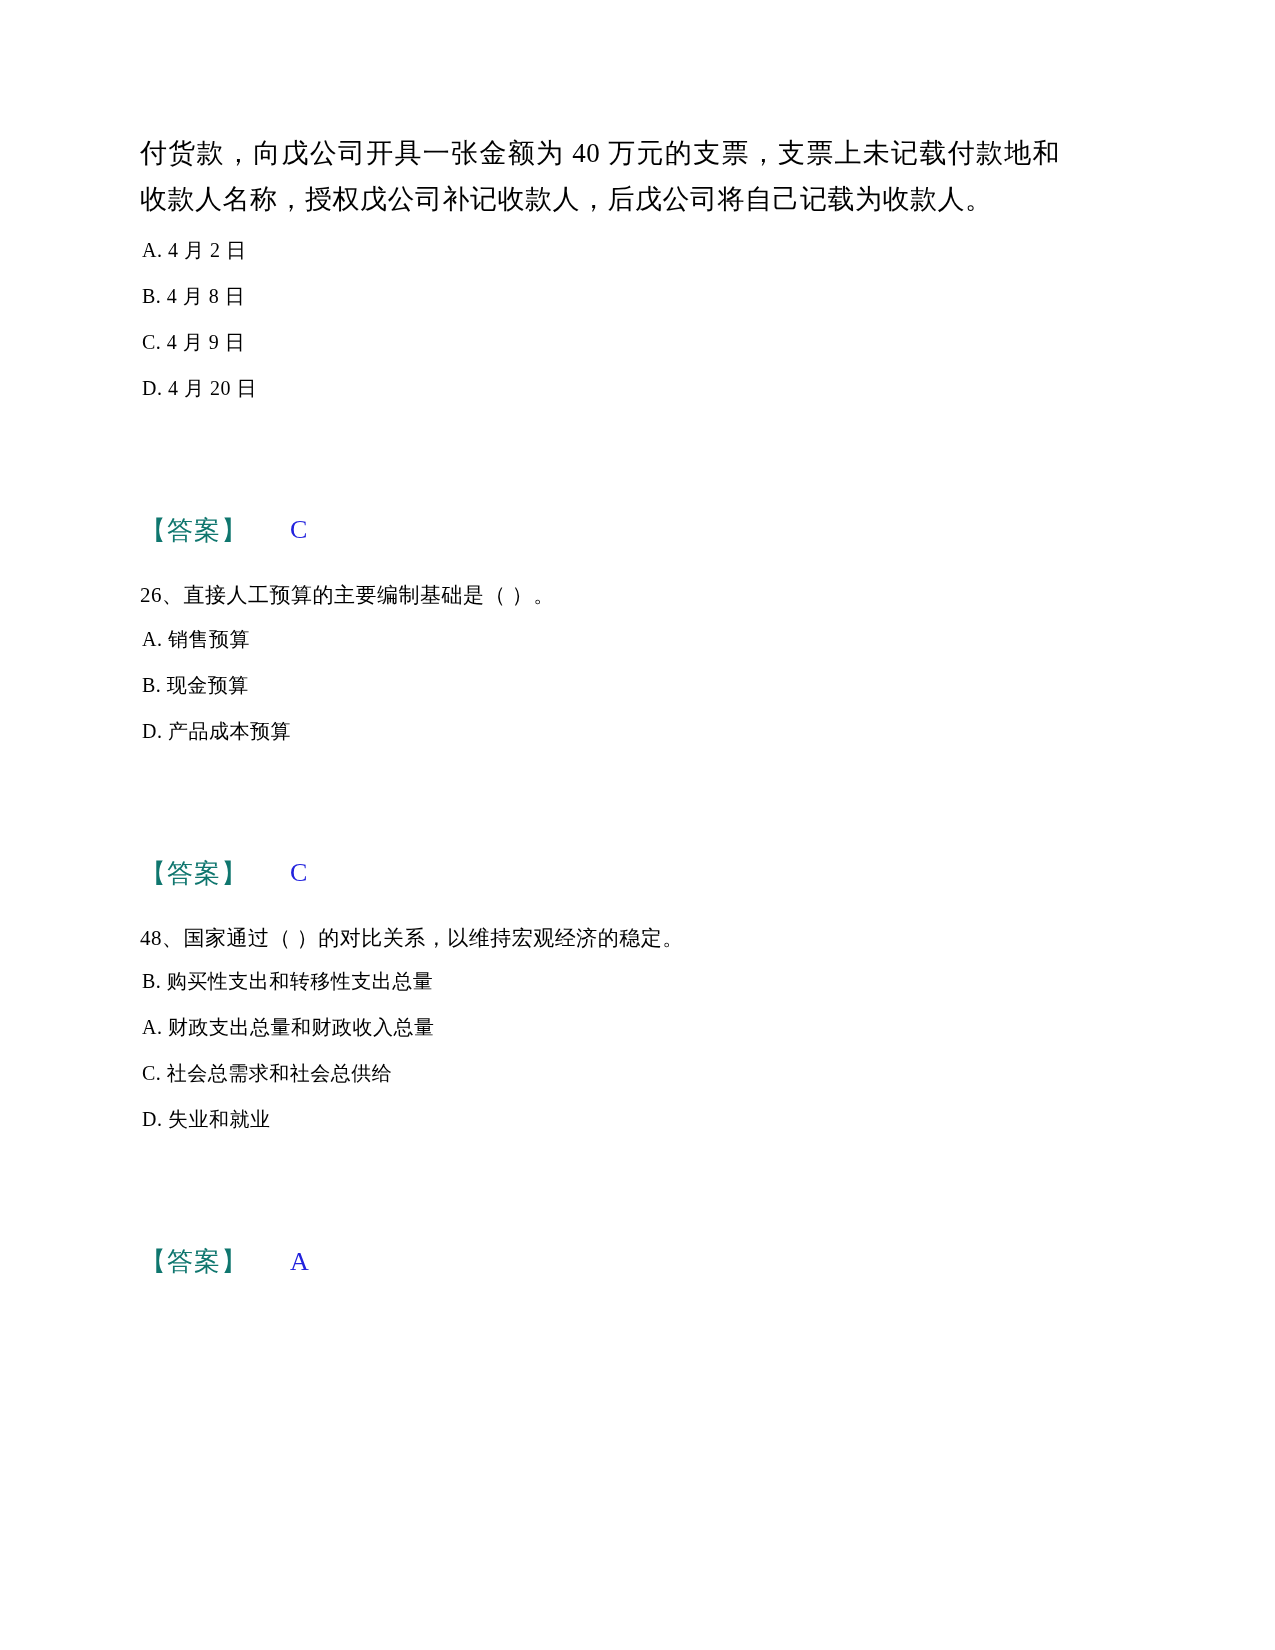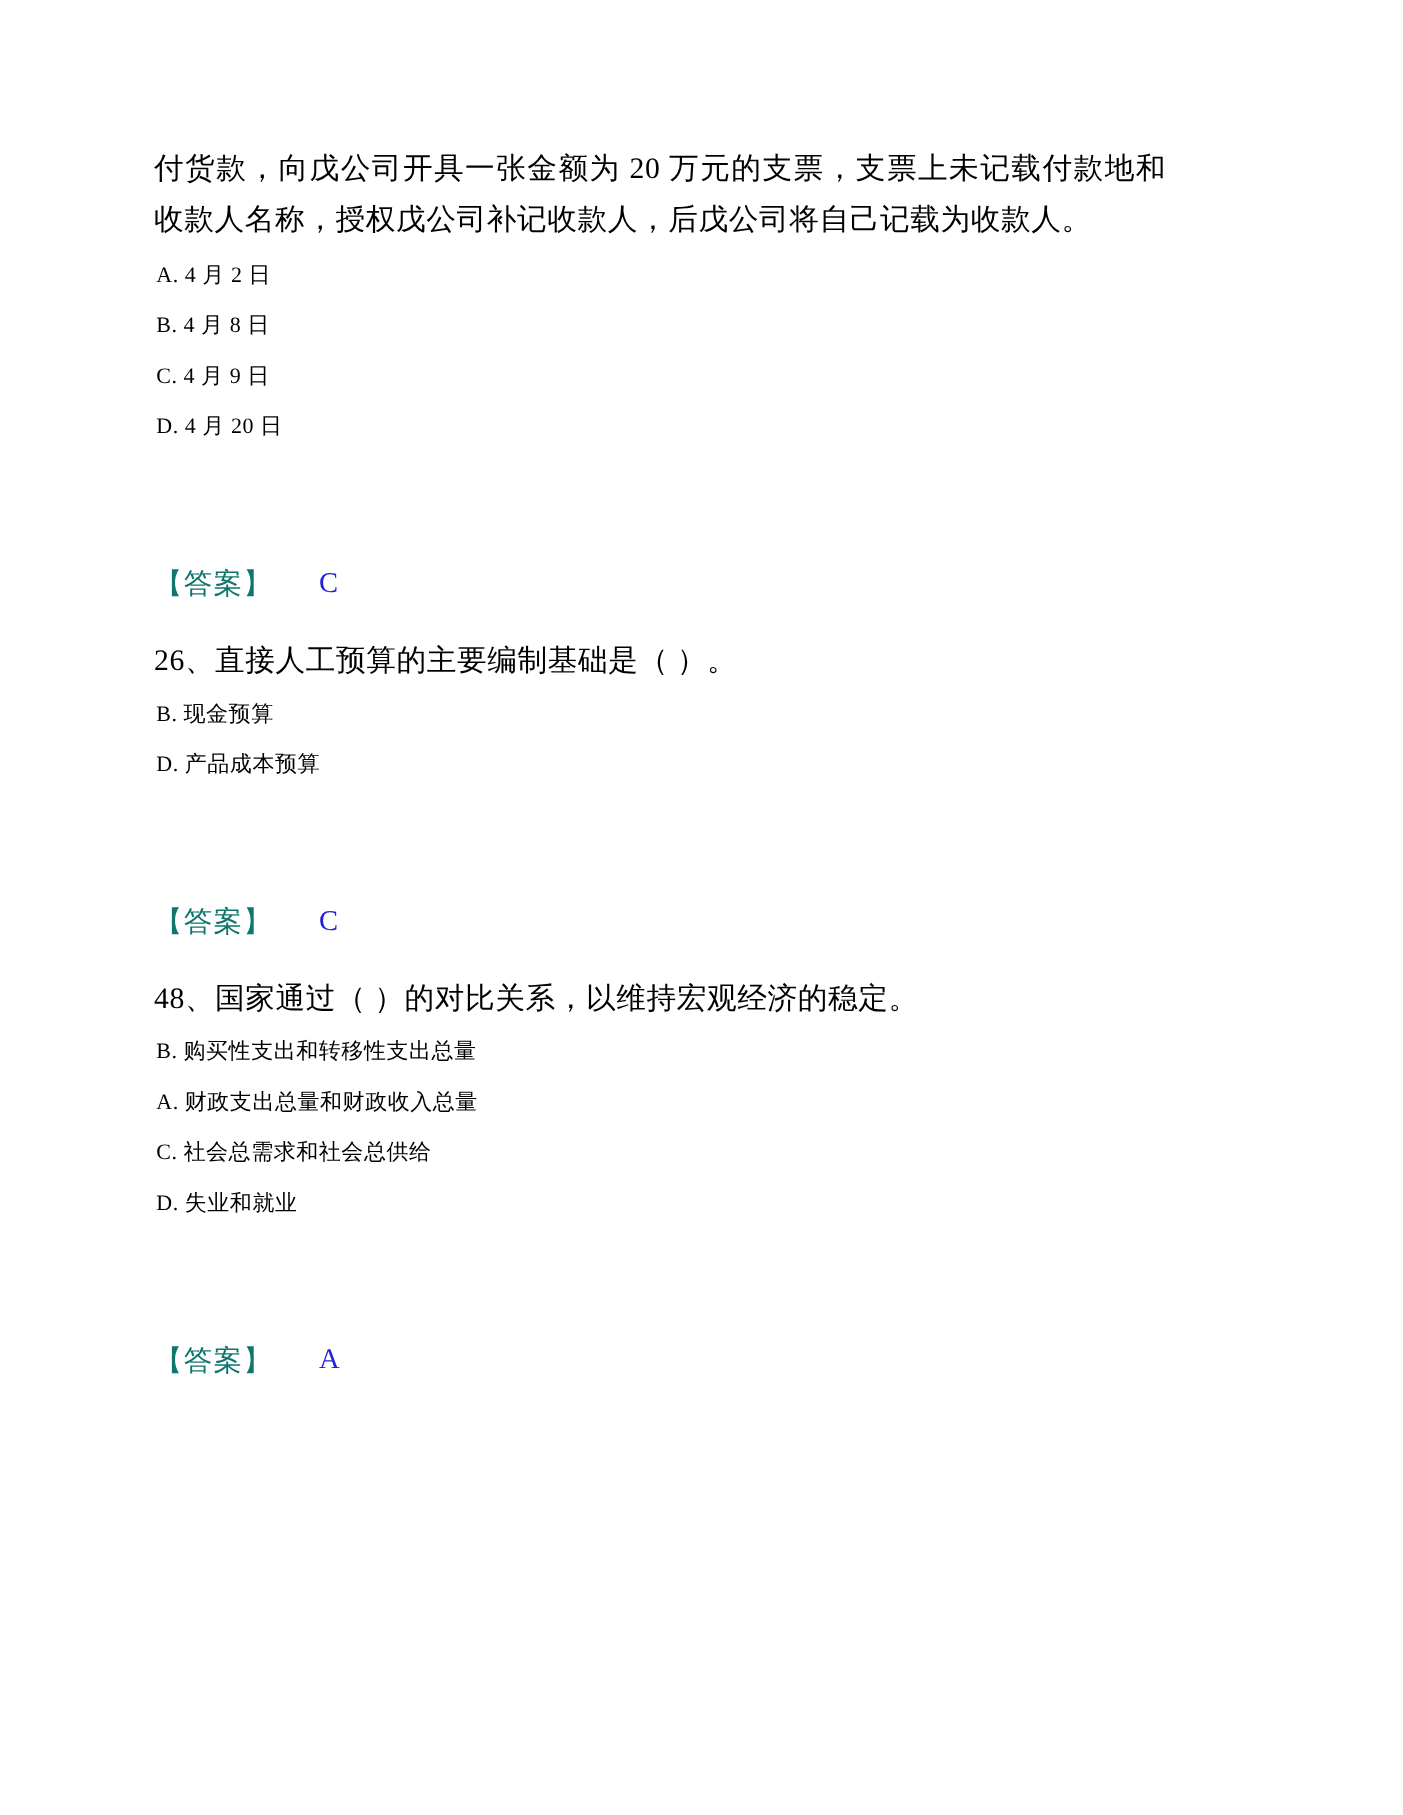--- a/index.html
+++ b/index.html
@@ -32,21 +32,21 @@
   }
   .stem {
     font-size: 27px;
     line-height: 1.72;
     letter-spacing: 0.5px;
     color: #000;
     margin: 0 0 10px 0;
     text-align: justify;
   }
   .qtext {
-    font-size: 27px;
+    font-size: 21px;
     line-height: 1.7;
     letter-spacing: 0.5px;
     margin: 0 0 8px 0;
   }
   .option {
     font-size: 20px;
     line-height: 1.7;
     letter-spacing: 0.5px;
     margin: 0 0 12px 0;
     padding-left: 2px;
@@ -71,38 +71,39 @@
   .spacer-lg { height: 96px; }
   .spacer-sm { height: 30px; }
   .block { margin: 0; }
 </style>
 </head>
 <body>
 
 <div class="page">
   <div class="content">
 
-    <p class="stem">付货款，向戊公司开具一张金额为 20 万元的支票，支票上未记载付款地和收款人名称，授权戊公司补记收款人，后戊公司将自己记载为收款人。</p>
+    <p class="stem">付货款，向戊公司开具一张金额为 40 万元的支票，支票上未记载付款地和收款人名称，授权戊公司补记收款人，后戊公司将自己记载为收款人。</p>
 
     <div class="block">
       <p class="option">A. 4 月 2 日</p>
       <p class="option">B. 4 月 8 日</p>
       <p class="option">C. 4 月 9 日</p>
       <p class="option">D. 4 月 20 日</p>
       <div class="spacer-lg"></div>
       <div class="answer-row">
         <span class="answer-label">【答案】</span>
         <span class="answer-value">C</span>
       </div>
     </div>
 
     <div class="spacer-sm"></div>
 
     <div class="block">
       <p class="qtext">26、直接人工预算的主要编制基础是（      ）。</p>
+      <p class="option">A. 销售预算</p>
       <p class="option">B. 现金预算</p>
       <p class="option">D. 产品成本预算</p>
       <div class="spacer-lg"></div>
       <div class="answer-row">
         <span class="answer-label">【答案】</span>
         <span class="answer-value">C</span>
       </div>
     </div>
 
     <div class="spacer-sm"></div>

